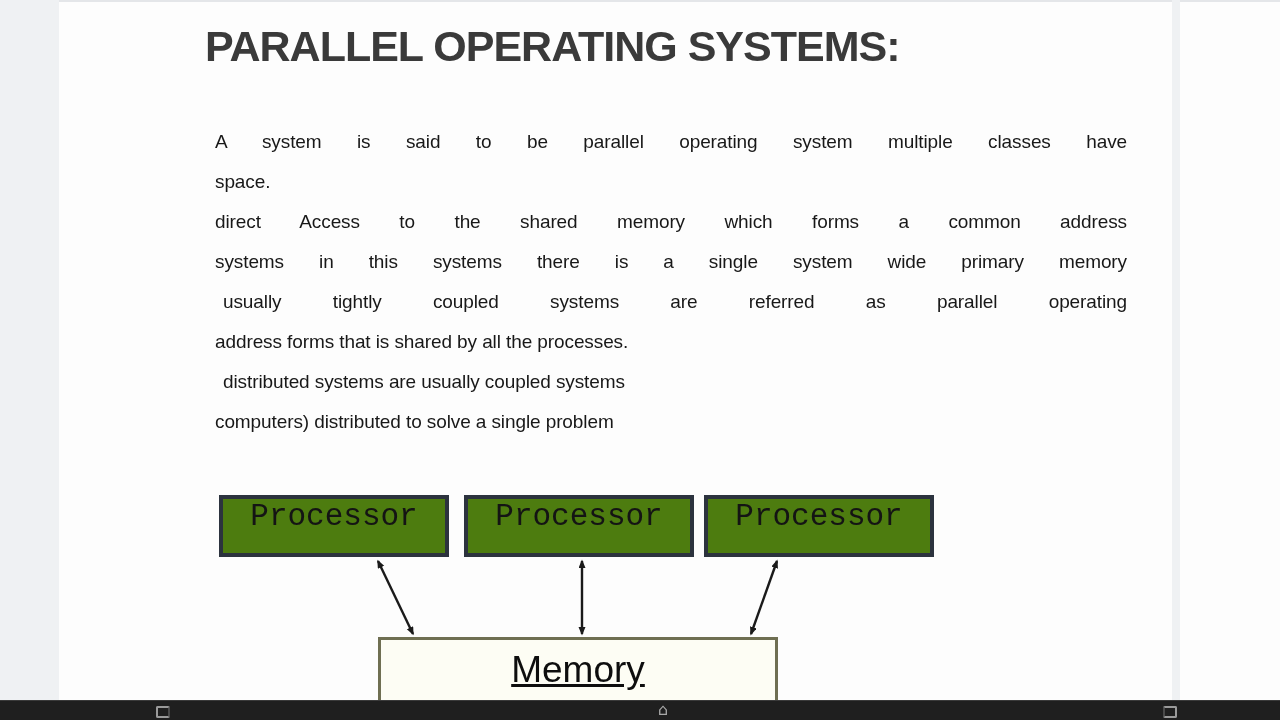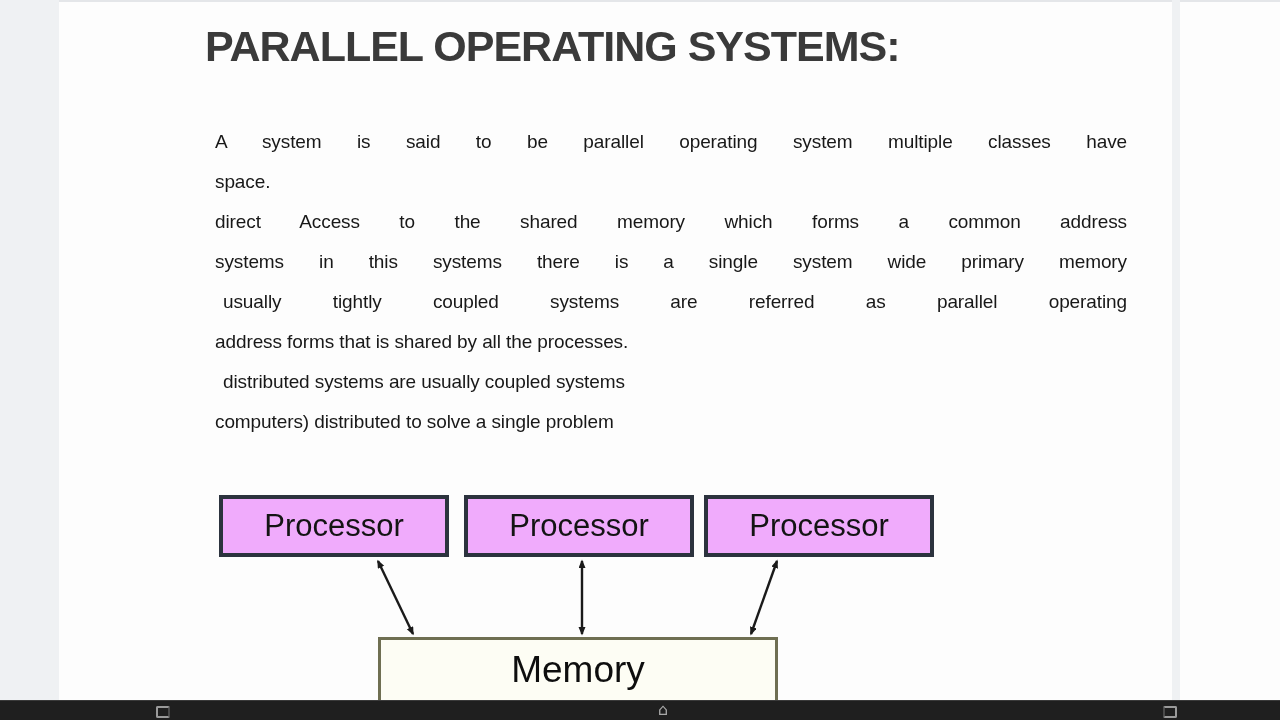--- a/index.html
+++ b/index.html
@@ -31,33 +31,33 @@
     font-size: 19px; letter-spacing: -0.1px; color: #181818;
   }
   .bline {
     height: 40px; line-height: 40px; overflow: hidden;
     text-align: left;
   }
   .bline.just { text-align: justify; text-align-last: justify; }
   .bline.indent { padding-left: 8px; }
   .proc-box {
     position: absolute; top: 495px; width: 230px; height: 62px;
-    background: #f0abfc; border: 4px solid #2c333e;
-    display: flex; align-items: center; justify-content: center;
-    font-size: 31px; color: #141414;
+    background: #4d7c0f; border: 4px solid #2c333e;
+    display: flex; justify-content: center;
+    font-size: 31px; color: #141414; font-family: Liberation Mono, monospace;
   }
   .proc-1 { left: 219px; }
   .proc-2 { left: 464px; }
   .proc-3 { left: 704px; }
   .arrows-svg { position: absolute; left: 200px; top: 553px; }
   .memory-box {
     position: absolute; left: 378px; top: 637px; width: 400px; height: 66px;
     background: #fdfdf4; border: 3px solid #6f6f52;
     display: flex; align-items: center; justify-content: center;
-    font-size: 37px; color: #0e0e0e;
+    font-size: 37px; color: #0e0e0e; text-decoration: underline;
   }
   .nav-bar {
     position: absolute; left: 0; top: 700px; width: 1280px; height: 20px;
     background: #1f1f1f; border-top: 1px solid #3a3a3a;
   }
   .nav-icon {
     position: absolute; top: 3px; cursor: pointer;
   }
   .sq-icon {
     width: 14px; height: 12px; border: 2px solid #9a9a9a; border-radius: 2px;

